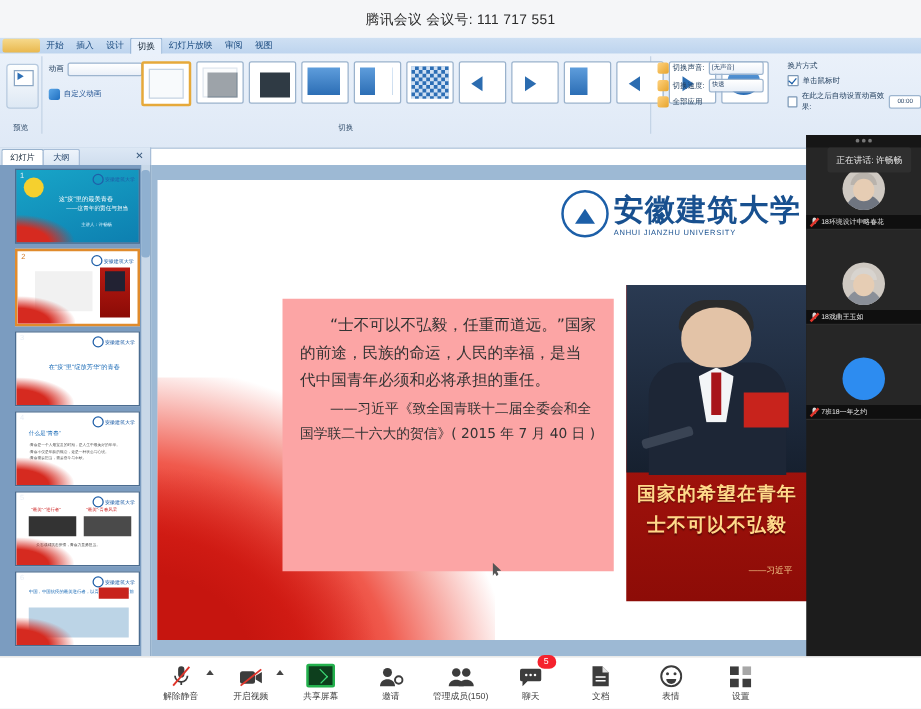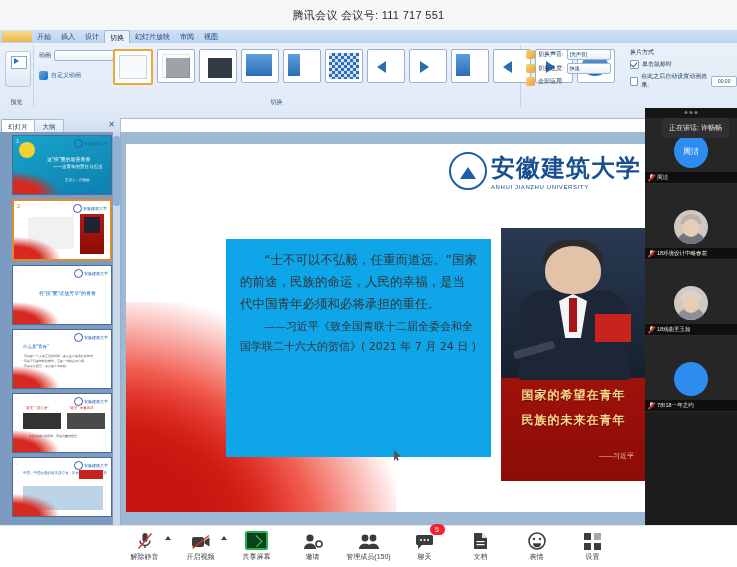--- a/index.html
+++ b/index.html
@@ -112,37 +112,37 @@
   .logo-seal{width:34px;height:34px;border-radius:50%;border:2px solid #1c5fa8;position:relative;}
   .logo-seal::after{content:"";position:absolute;left:50%;top:56%;transform:translate(-50%,-50%);
     width:0;height:0;border-left:8px solid transparent;border-right:8px solid transparent;border-bottom:12px solid #1c5fa8;}
   .logo-cn{font-family:"DejaVu Serif",serif;font-size:24px;color:#18508f;font-weight:bold;letter-spacing:1px;}
   .logo-en{font-size:6px;color:#18508f;letter-spacing:.6px;}
   .red-swoosh{position:absolute;left:-30px;bottom:-40px;width:300px;height:250px;
     background:radial-gradient(ellipse at 0% 100%,#e0241b 36%,#f05a4d 52%,rgba(255,255,255,0) 74%);}
   .red-swoosh2{position:absolute;left:-10px;bottom:-20px;width:200px;height:170px;
     background:radial-gradient(ellipse at 0% 100%,#c6150f 30%,rgba(255,255,255,0) 66%);}
   .quote-card{position:absolute;left:100px;top:95px;width:265px;height:218px;
-    background:#0ea5e9;padding:10px 14px;box-sizing:border-box;}
+    background:#fca5a5;padding:10px 14px;box-sizing:border-box;}
   .qtext{font-family:"DejaVu Sans",sans-serif;font-size:12.5px;line-height:22px;color:#333;text-indent:24px;}
   .qsrc{font-family:"DejaVu Sans",sans-serif;font-size:11px;line-height:20px;color:#333;text-indent:24px;margin-top:2px;}
   .poster{position:absolute;left:375px;top:84px;width:145px;height:253px;
     background:linear-gradient(#b81a12,#8d0c07);overflow:hidden;}
   .poster .ph{position:absolute;left:0;top:0;width:145px;height:150px;
     background:linear-gradient(#2a3a52,#16202f);}
   .p-head{position:absolute;left:44px;top:18px;width:56px;height:48px;border-radius:50% 50% 45% 45%;background:#e3c3a7;}
   .p-hair{position:absolute;left:42px;top:12px;width:60px;height:26px;border-radius:30px 30px 6px 6px;background:#2b2b2b;}
   .p-body{position:absolute;left:18px;top:62px;width:110px;height:90px;border-radius:26px 26px 0 0;background:#1d2636;}
   .p-shirt{position:absolute;left:58px;top:66px;width:28px;height:44px;background:#f3f5f7;
     clip-path:polygon(50% 0,100% 16%,78% 100%,22% 100%,0 16%);}
   .p-tie{position:absolute;left:68px;top:70px;width:8px;height:34px;background:#a8151b;}
   .p-mic{position:absolute;left:12px;top:118px;width:42px;height:8px;background:#3a4454;transform:rotate(-16deg);border-radius:3px;}
   .p-cal{position:absolute;left:94px;top:86px;width:36px;height:28px;background:#c8231c;}
   .poster .ptxt{position:absolute;left:0;top:155px;width:145px;text-align:center;}
-  .ptl{font-family:"DejaVu Serif",serif;font-size:12px;font-weight:bold;color:#ffd98a;line-height:25px;
+  .ptl{font-family:"DejaVu Serif",serif;font-size:15px;font-weight:bold;color:#ffd98a;line-height:25px;
     text-shadow:0 1px 1px rgba(0,0,0,.4);letter-spacing:1px;}
   .psig{font-size:7px;color:#f3c98a;text-align:right;padding-right:12px;margin-top:18px;}
   .cursor{position:absolute;left:268px;top:306px;width:7px;height:11px;
     background:#555;clip-path:polygon(0 0,0 100%,28% 76%,48% 100%,68% 86%,48% 62%,100% 60%);}
   .stage-rpad{position:absolute;right:0;top:0;width:80px;height:393px;background:#9db9d4;}
 
   
   .vpanel{position:absolute;left:645px;top:108px;width:92px;height:420px;background:#1c1c1c;}
   .vtile{position:relative;width:92px;height:75px;border-bottom:1px solid #2c2c2c;background:#262626;}
   .avatar{position:absolute;left:50%;top:26px;transform:translateX(-50%);
@@ -386,56 +386,47 @@
         <div class="slide-logo">
           <div class="logo-seal"></div>
           <div>
             <div class="logo-cn">安徽建筑大学</div>
             <div class="logo-en">ANHUI JIANZHU UNIVERSITY</div>
           </div>
         </div>
 
         <div class="quote-card">
           <div class="qtext">“士不可以不弘毅，任重而道远。”国家的前途，民族的命运，人民的幸福，是当代中国青年必须和必将承担的重任。</div>
-          <div class="qsrc">——习近平《致全国青联十二届全委会和全国学联二十六大的贺信》( 2021 年 7 月 24 日 )</div>
+          <div class="qsrc">——习近平《致全国青联十二届全委会和全国学联二十六大的贺信》( 2015 年 7 月 40 日 )</div>
         </div>
 
         <div class="poster">
           <div class="ph">
             <div class="p-body"></div>
             <div class="p-hair"></div>
             <div class="p-head"></div>
             <div class="p-shirt"></div>
             <div class="p-tie"></div>
             <div class="p-mic"></div>
             <div class="p-cal"></div>
           </div>
           <div class="ptxt">
             <div class="ptl">国家的希望在青年</div>
-            <div class="ptl">民族的未来在青年</div>
+            <div class="ptl">士不可以不弘毅</div>
             <div class="psig">——习近平</div>
           </div>
         </div>
 
         <div class="cursor"></div>
       </div>
       <div class="stage-rpad"></div>
     </div>
   </div>
 
   <div class="vpanel">
-    <div class="vtile">
-      <div class="avatar">
-          <span>周洁</span>
-        </div>
-      <div class="vname">
-        <div class="micoff"></div>
-        <span>周洁</span>
-      </div>
-    </div>
     <div class="vtile">
       <div class="avatar photo">
         <div class="ph-body"></div>
           <div class="ph-hair"></div>
           <div class="ph-face"></div>
       </div>
       <div class="vname">
         <div class="micoff"></div>
         <span>18环境设计中略春花</span>
       </div>

